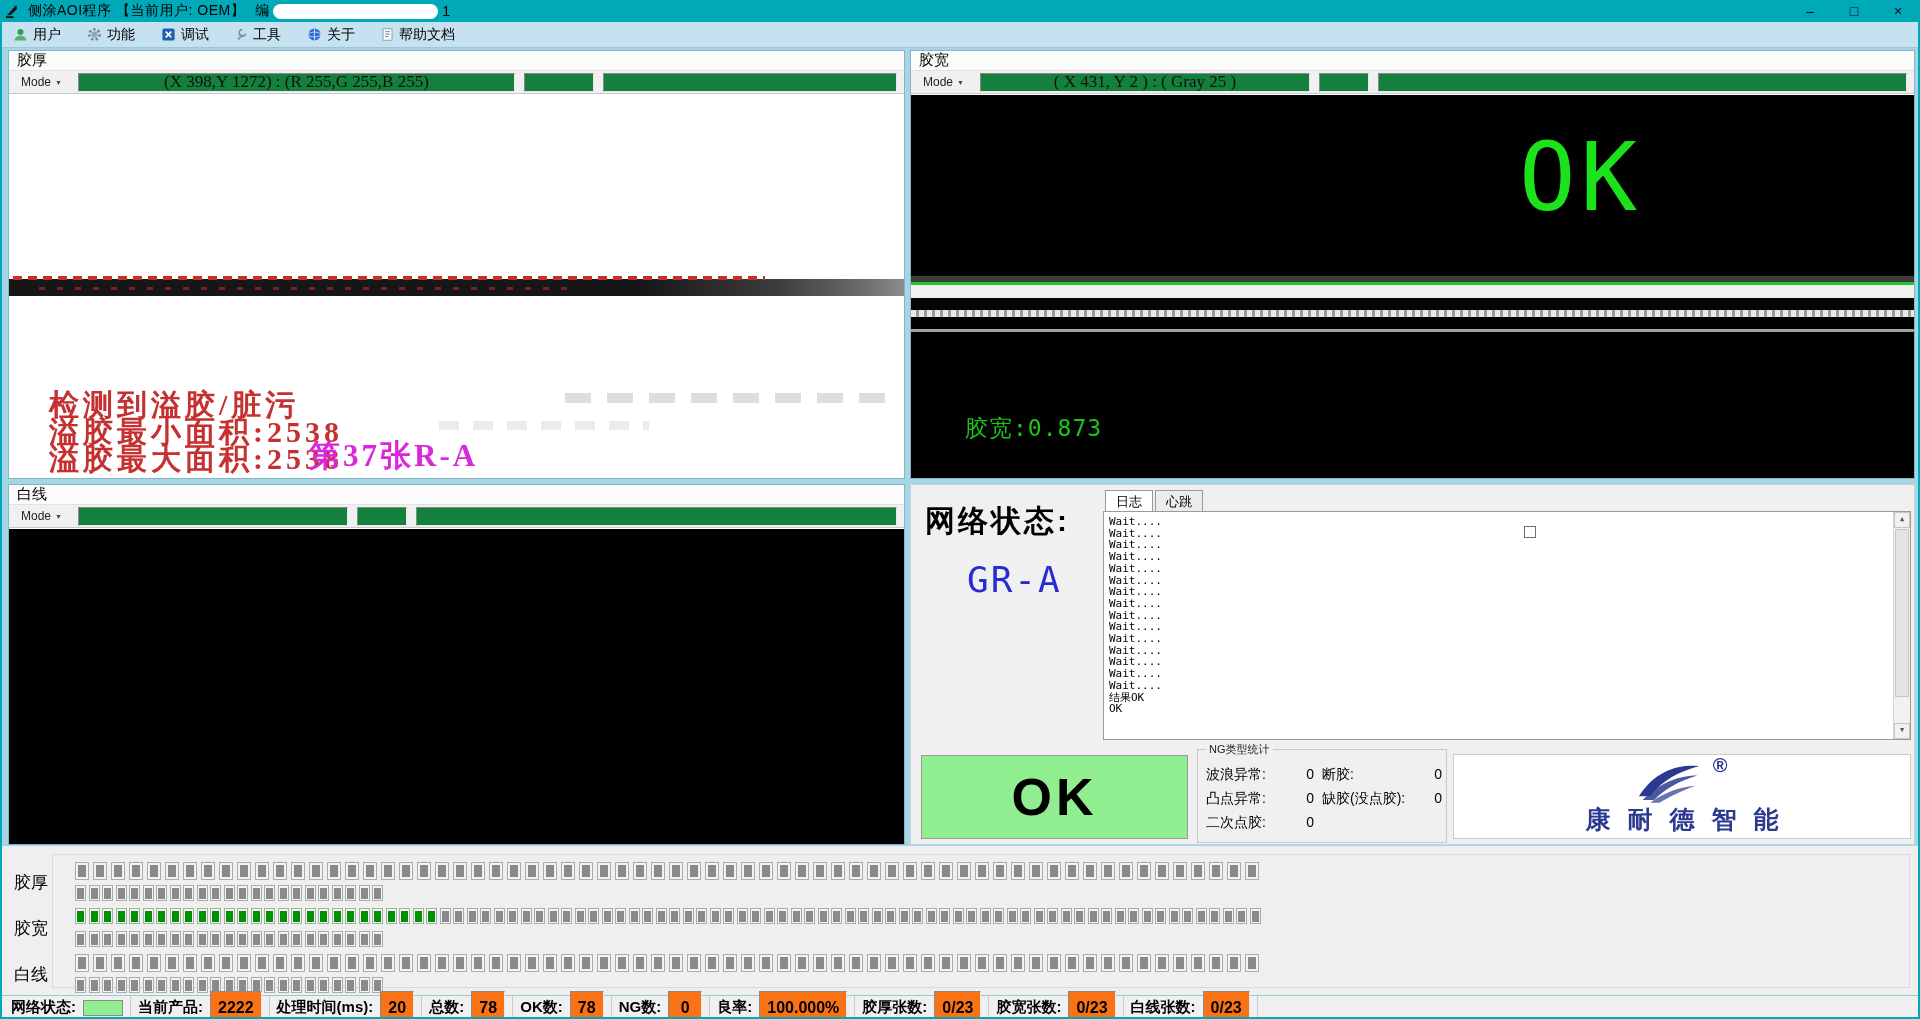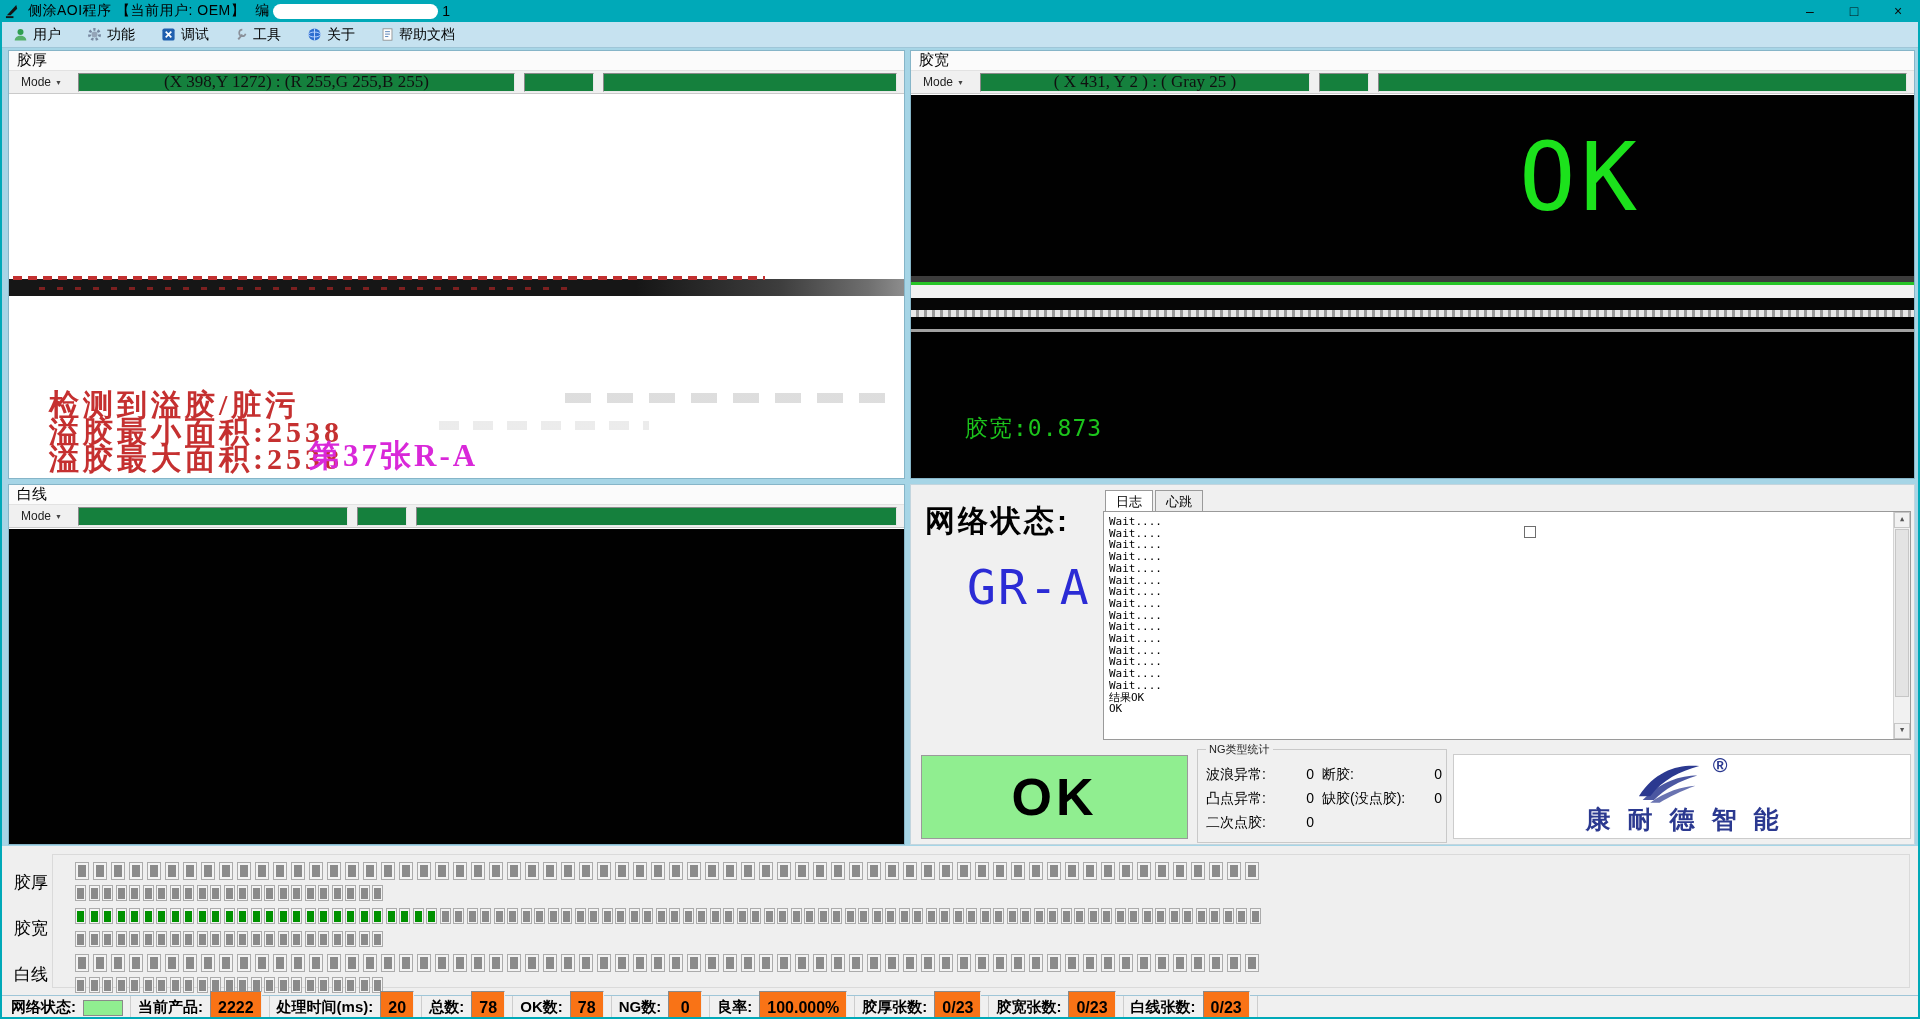--- a/index.html
+++ b/index.html
@@ -59,21 +59,21 @@
   .sr2{top:187px;height:3px;background:#27c427}
   .sr3{top:190px;height:13px;background:#f1f1f1}
   .sr4{top:203px;height:12px;background:#060606}
   .sr5{top:215px;height:7px;background:repeating-linear-gradient(90deg,#e8e8e8 0 5px,#9b9b9b 5px 8px)}
   .sr6{top:234px;height:3px;background:#c9c9c9;opacity:.8}
   .measure-text{position:absolute;left:54px;top:318px;font-family:"DejaVu Sans Mono",monospace;font-size:23px;color:#1cc41c;letter-spacing:1px}
 
   
   #right-zone{position:absolute;left:910px;top:484px;width:1005px;height:361px;background:#f0f0f0;border:1px solid #c2d5de}
   .station-label{position:absolute;left:14px;top:16px;font-size:30px;font-weight:bold;letter-spacing:3px}
-  .station-value{position:absolute;left:56px;top:74px;font-size:48px;color:#2b2bd5;font-family:"DejaVu Sans Mono",monospace;letter-spacing:2px}
+  .station-value{position:absolute;left:56px;top:74px;font-size:36px;color:#2b2bd5;font-family:"DejaVu Sans Mono",monospace;letter-spacing:2px}
 
   #log-panel{position:absolute;left:192px;top:5px;width:808px;height:250px}
   .tabs{display:flex;height:21px;padding-left:2px}
   .tab{padding:2px 10px;font-size:13px;background:#ececec;border:1px solid #9a9a9a;border-bottom:none;margin-right:2px}
   .tab.active{background:#fff;position:relative;z-index:2}
   .log-list{position:absolute;left:0;top:21px;right:0;bottom:0;background:#fff;border:1px solid #9a9a9a;font-family:"DejaVu Sans Mono",monospace;font-size:11px;line-height:11.7px;padding:4px 5px;overflow:hidden}
   .log-line{white-space:pre}
   .log-checkbox{position:absolute;left:420px;top:14px;width:12px;height:12px;background:#fff;border:1px solid #6e6e6e}
   .scrollbar{position:absolute;right:0;top:0;bottom:0;width:17px;background:#f1f1f1;border-left:1px solid #d4d4d4}
   .sb-arrow{position:absolute;left:0;width:100%;height:16px;background:#f1f1f1;border:1px solid #c6c6c6;display:flex;align-items:center;justify-content:center;color:#555}

